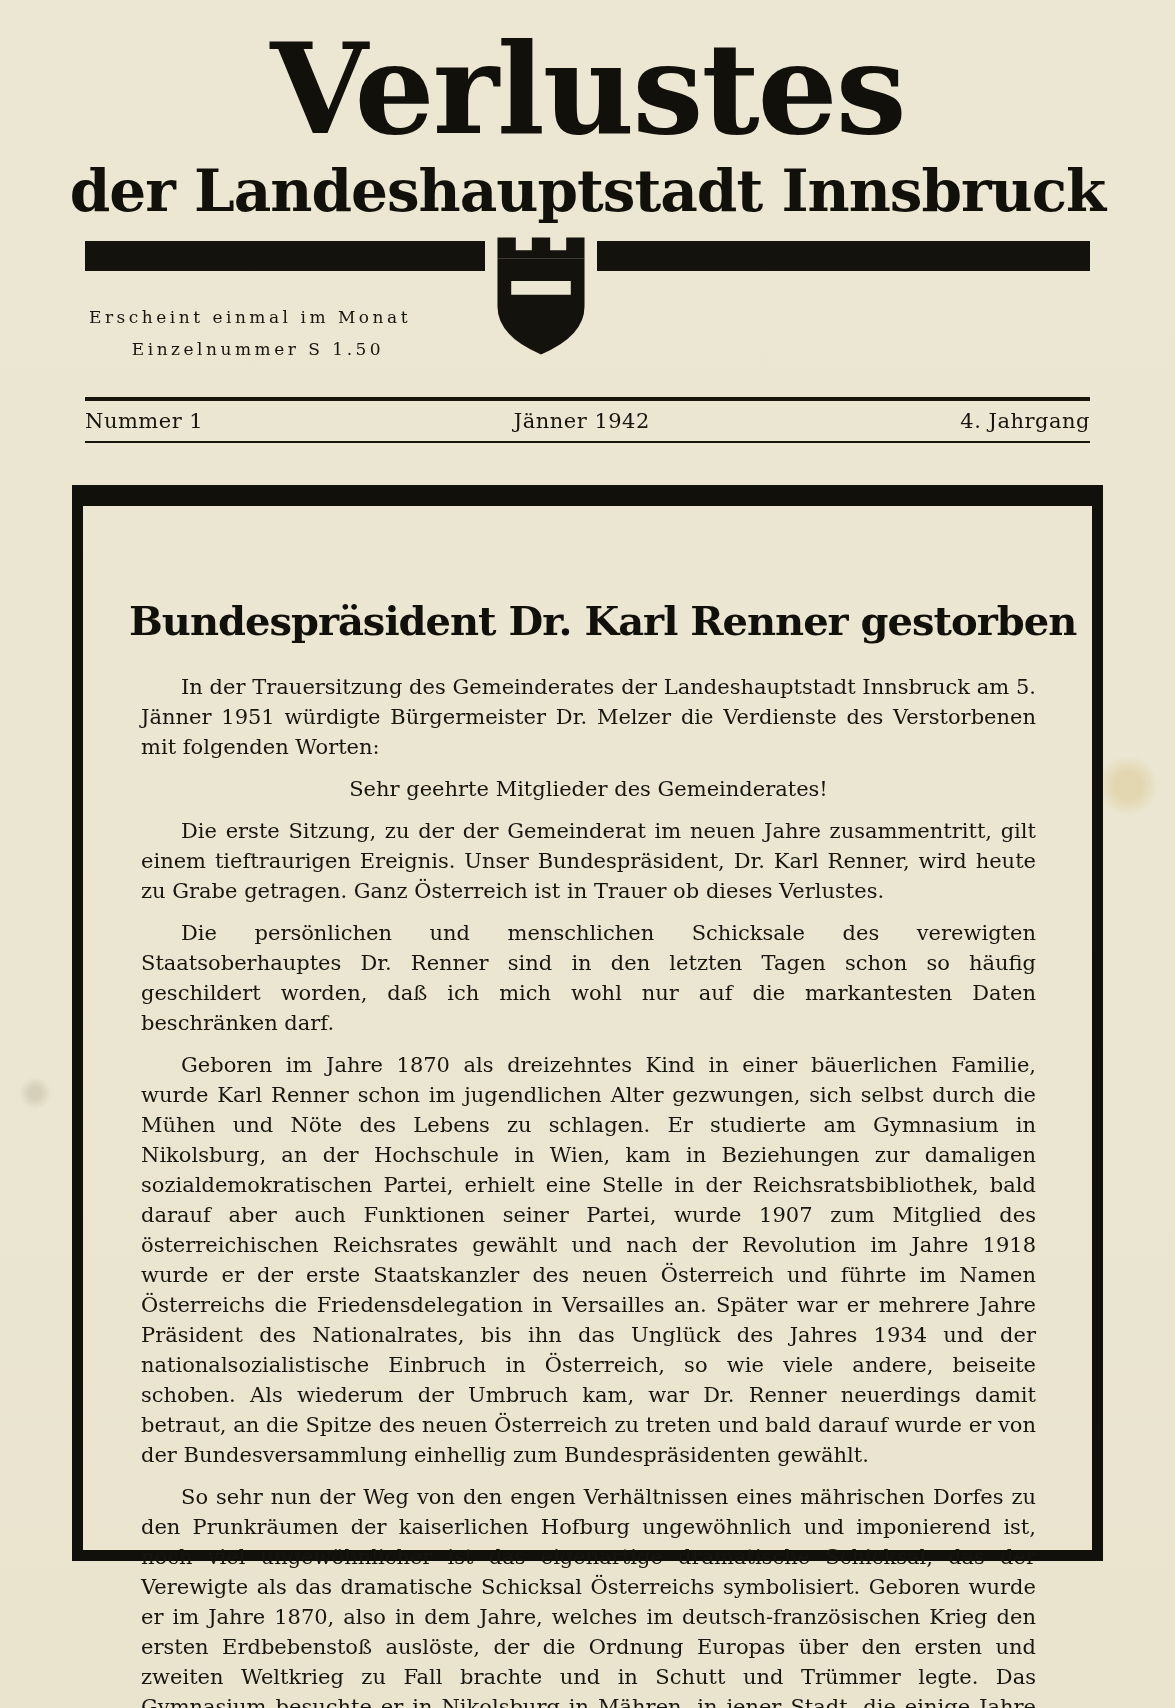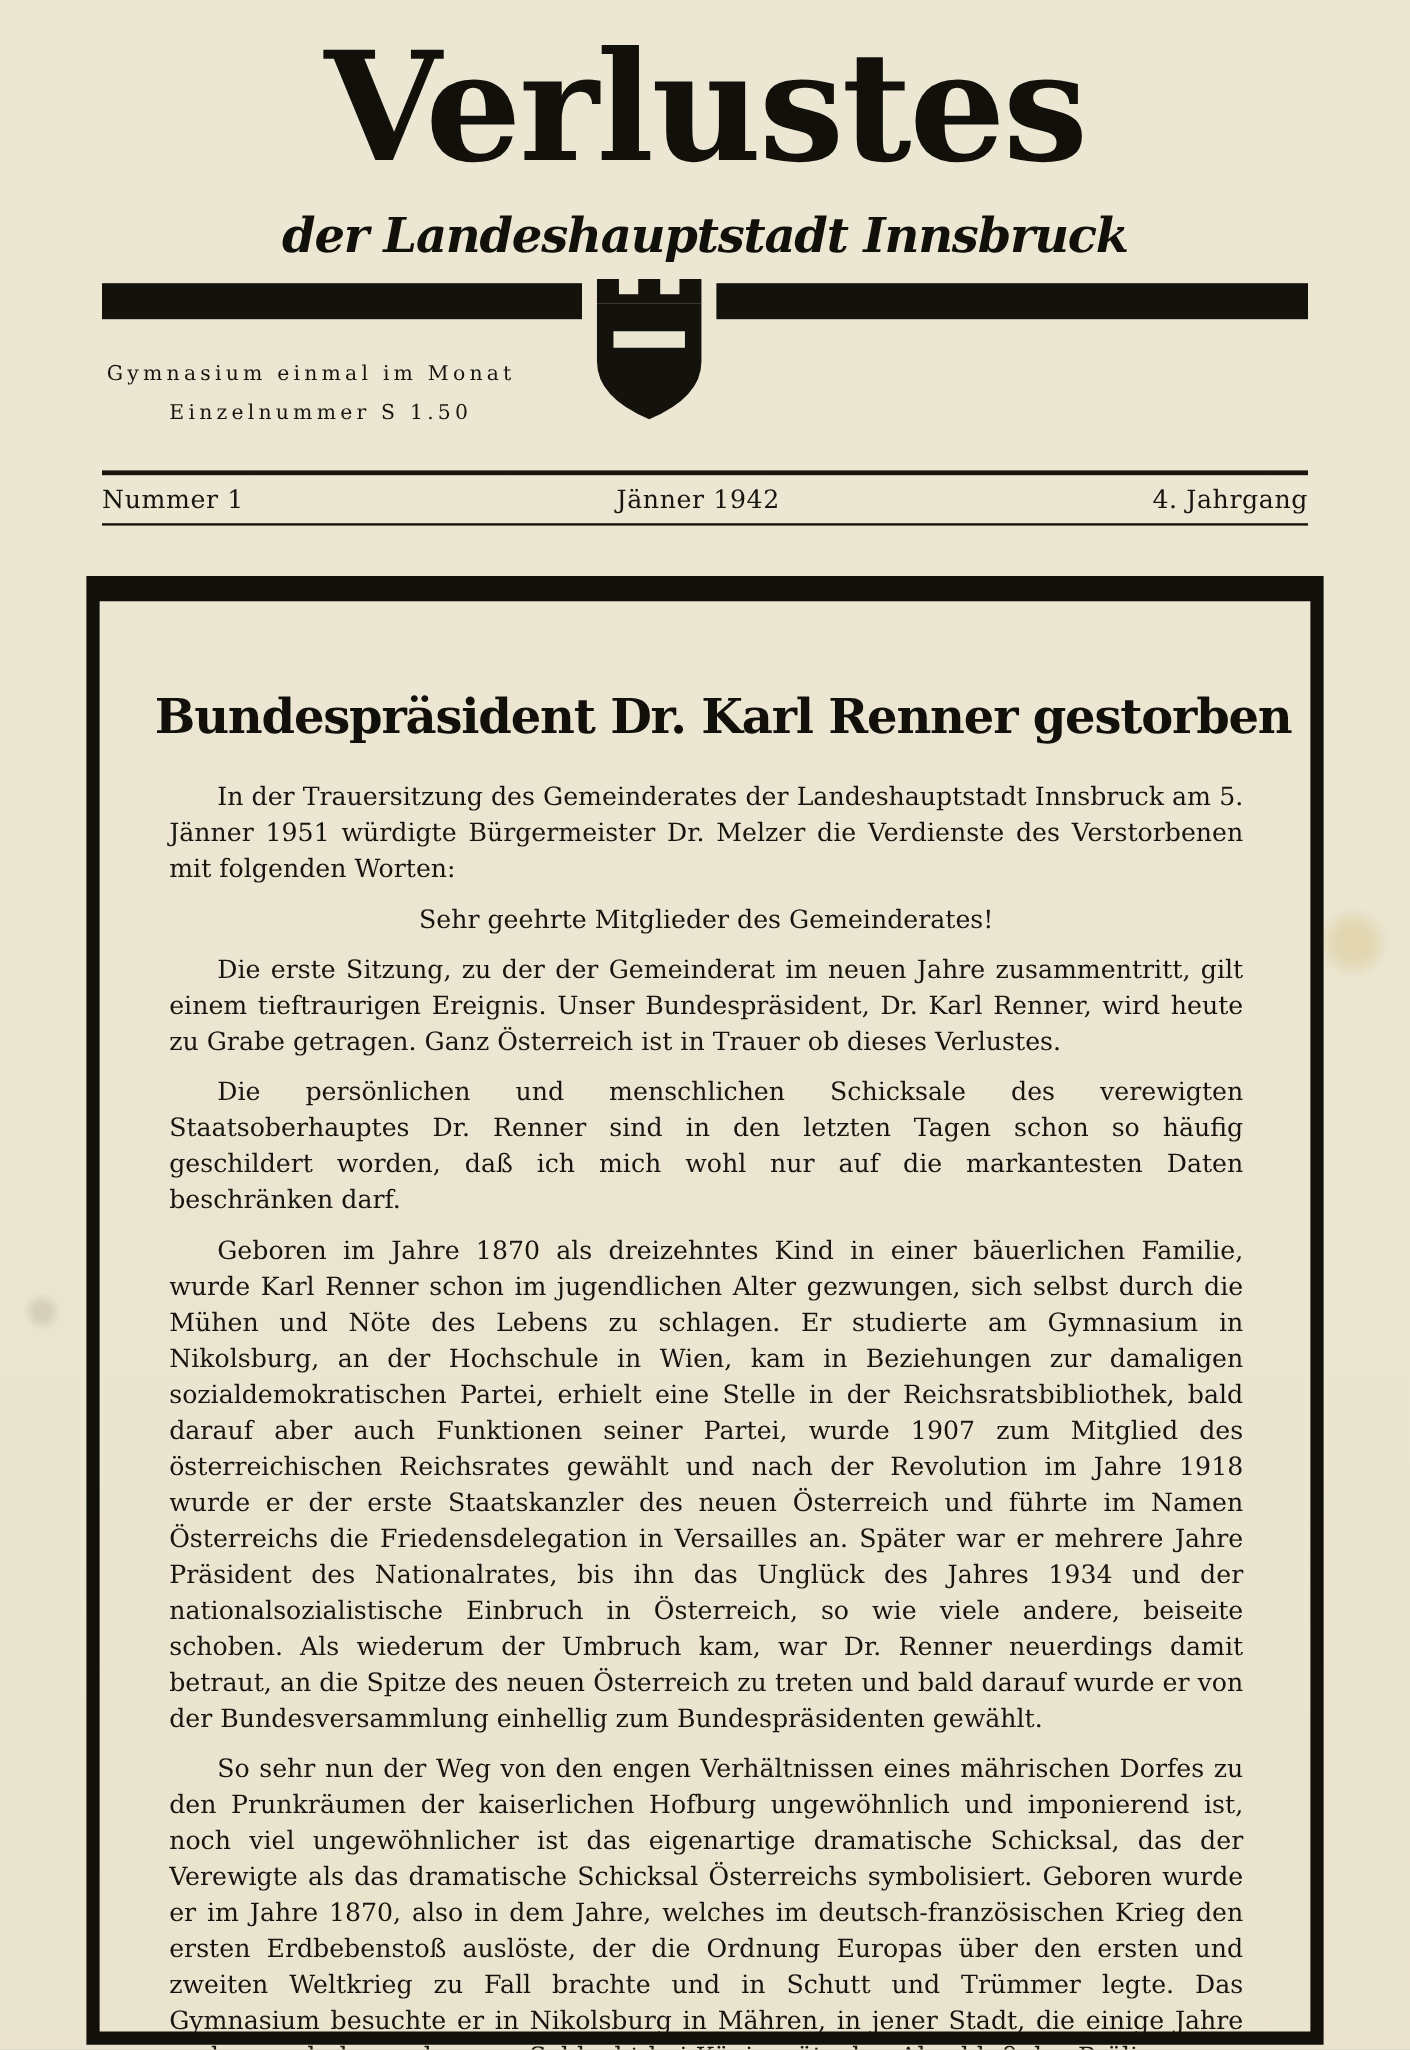--- a/index.html
+++ b/index.html
@@ -22,26 +22,25 @@
   
   .masthead { text-align: center; padding-top: 24px; }
   .masthead-line1 {
     font-size: 126px;
     font-weight: bold;
     line-height: 1.04;
     letter-spacing: -2px;
     color: #11100b;
   }
   .masthead-line2 {
-    font-size: 40px;
+    font-size: 58px;
     font-weight: bold;
     letter-spacing: -1px;
-    margin-top: 18px;
+    margin-top: 2px;
     color: #11100b;
-    font-style: italic;
   }
 
   
   .header-block { position: relative; margin: 16px 85px 0 85px; }
   .bars { display: flex; height: 30px; }
   .bar { background: #14120c; }
   .bar-left { width: 400px; }
   .bar-gap { width: 112px; }
   .bar-right { flex: 1; }
   .emblem {
@@ -80,24 +79,24 @@
     align-items: flex-start;
     margin: 8px 85px 8px 85px;
     font-size: 21px;
     letter-spacing: 0.5px;
   }
 
   
   .article-box {
     box-sizing: border-box;
     margin: 42px 72px 0 72px;
-    height: 1224px;
+    height: 1076px;
     border: 11px solid #12100a;
     border-top-width: 21px;
-    padding: 46px 44px 0 46px;
+    padding: 64px 44px 0 46px;
   }
   .article-title {
     font-size: 40px;
     font-weight: bold;
     letter-spacing: -1px;
     white-space: nowrap;
     color: #11100b;
     margin-bottom: 28px;
   }
   .article-body p {
@@ -136,21 +135,21 @@
         <path d="M12 22 L12 4 L28 4 L28 15 L42 15 L42 4 L58 4 L58 15 L72 15 L72 4 L88 4 L88 22 Z" fill="#14120c"></path>
 
         <path d="M12 22 H88 V64 Q88 90 50 106 Q12 90 12 64 Z" fill="#14120c"></path>
 
         <path d="M24 42 H76 V54 H24 Z" fill="#ece7d3"></path>
       </svg>
     </div>
 
     <div class="info-row">
       <div class="info-left">
-        <div class="line1">Gymnasium einmal im Monat</div>
+        <div class="line1">Erscheint einmal im Monat</div>
         <div class="line2">Einzelnummer S 1.50</div>
       </div>
     </div>
   </div>
 
   <div class="rule rule-top"></div>
   <div class="issue-row">
     <span>Nummer 1</span>
     <span>Jänner 1942</span>
     <span>4. Jahrgang</span>

